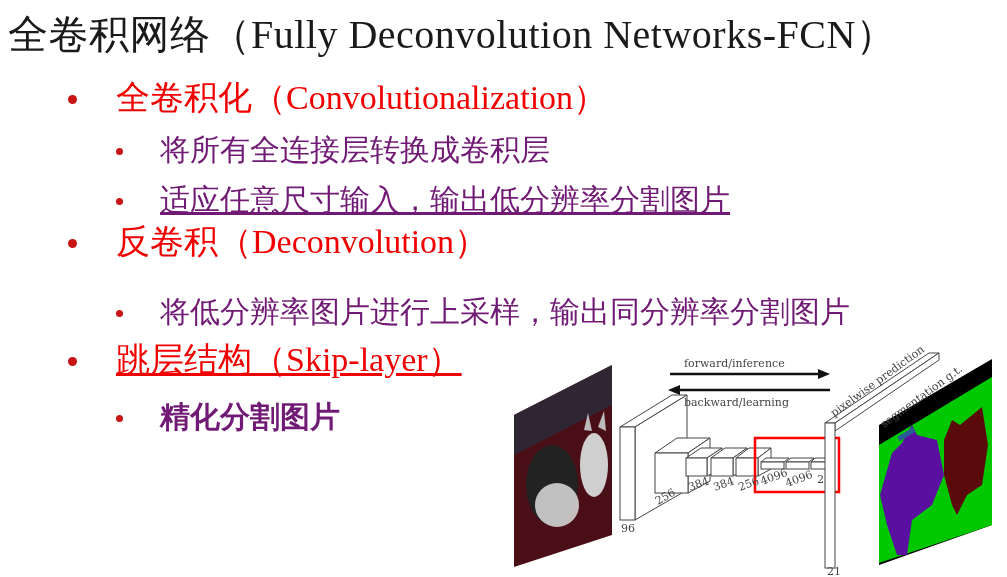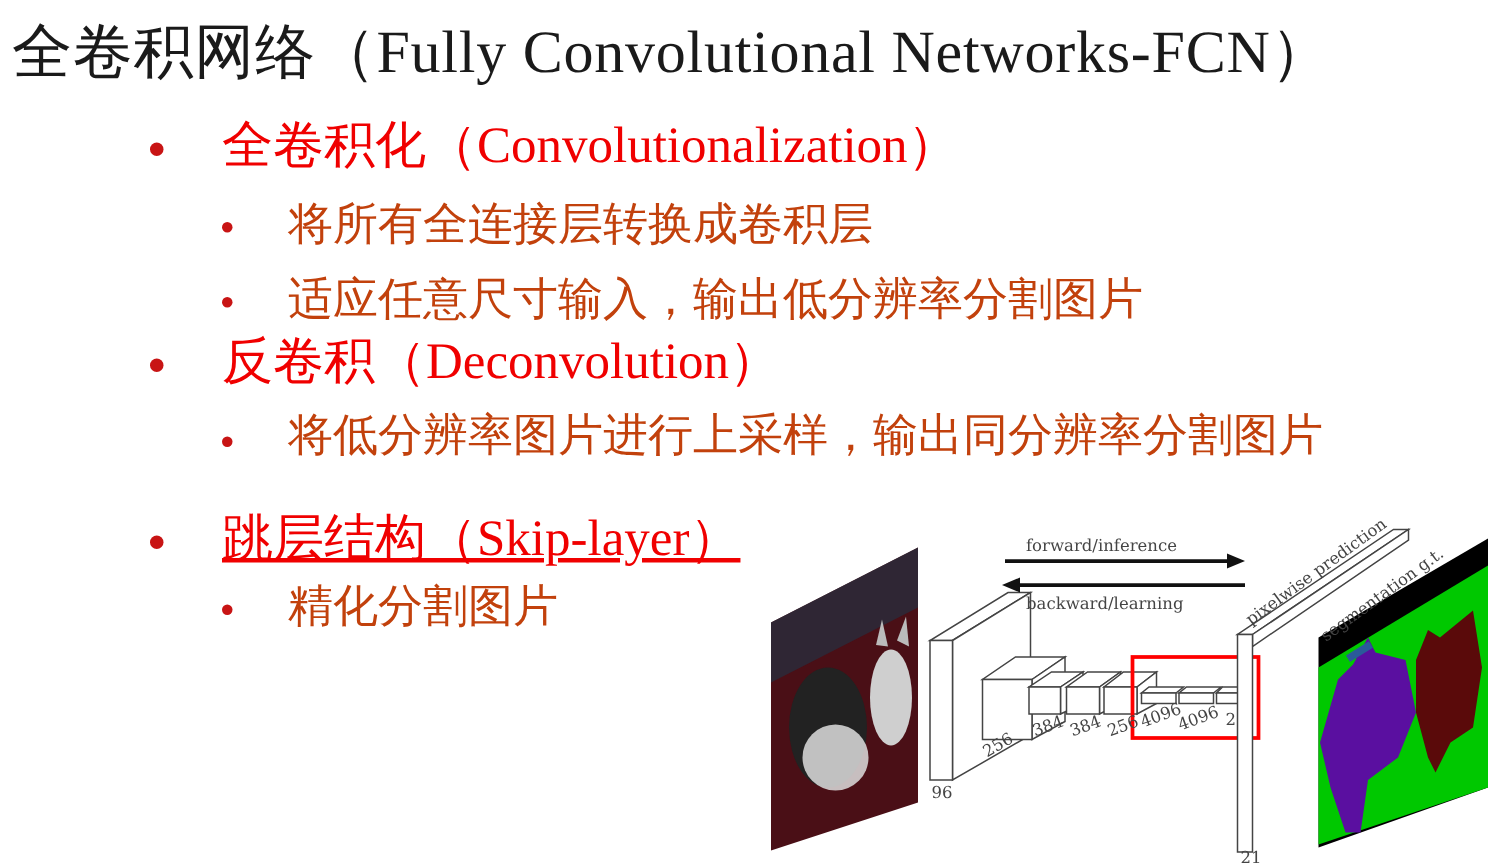--- a/index.html
+++ b/index.html
@@ -1,61 +1,61 @@
 <!DOCTYPE html>
 <html><head>
 <meta charset="utf-8">
 <style>
   html, body { margin:0; padding:0; background:#ffffff; }
   body { width:1007px; height:577px; position:relative; overflow:hidden;
          font-family:"Liberation Serif","DejaVu Serif",serif; color:#111; }
   .title { position:absolute; left:8px; top:10px; font-size:40px; line-height:50px;
            white-space:nowrap; color:#1a1a1a; letter-spacing:0.5px; }
-  .row { position:absolute; white-space:nowrap;margin-left:32px; }
+  .row { position:absolute; white-space:nowrap; }
   .l1 { font-size:34px; line-height:40px; color:#f00000; }
-  .l2 { font-size:30px; line-height:36px; color:#c2410c; }
+  .l2 { font-size:30px; line-height:36px; color:#701a75; }
   .dot { position:absolute; border-radius:50%; background:#c00000; }
   .l1 .dot { width:9px; height:9px; left:-48px; top:17px; background:#c81414; }
   .l2 .dot { width:7px; height:7px; left:-44px; top:16px; background:#c81414; }
   .fig { position:absolute; left:512px; top:345px; width:495px; height:232px; }
   .fig svg { width:100%; height:100%; display:block; }
   .lab { font-family:"DejaVu Serif",serif; font-size:11px; fill:#444; }
 </style>
 </head>
 <body>
 
-<div class="title">全卷积网络（Fully Convolutional Networks-FCN）</div>
+<div class="title">全卷积网络（Fully Deconvolution Networks-FCN）</div>
 
 <div class="row l1" style="left:116px; top:78px;">
   <span class="dot"></span>
   <span>全卷积化（Convolutionalization）</span>
 </div>
 <div class="row l2" style="left:160px; top:132px;">
   <span class="dot"></span>
   <span>将所有全连接层转换成卷积层</span>
 </div>
-<div class="row l2" style="left:160px; top:182px;">
+<div class="row l2" style="left:160px; top:182px;text-decoration:underline;">
   <span class="dot"></span>
   <span>适应任意尺寸输入，输出低分辨率分割图片</span>
 </div>
 
 <div class="row l1" style="left:116px; top:222px;">
   <span class="dot"></span>
   <span>反卷积（Deconvolution）</span>
 </div>
-<div class="row l2" style="left:160px; top:275px;font-family:Liberation Mono, monospace;">
+<div class="row l2" style="left:160px; top:294px;">
   <span class="dot"></span>
   <span>将低分辨率图片进行上采样，输出同分辨率分割图片</span>
 </div>
 
 <div class="row l1" style="left:116px; top:340px;text-decoration:underline;">
   <span class="dot"></span>
   <span>跳层结构（Skip-layer）</span>
 </div>
-<div class="row l2" style="left:160px; top:387px;">
+<div class="row l2" style="left:160px; top:399px;font-weight:bold;">
   <span class="dot"></span>
   <span>精化分割图片</span>
 </div>
 
 <div class="fig">
   <svg viewBox="0 0 495 232" xmlns="http://www.w3.org/2000/svg">
 
     <g>
       <polygon points="2,70 100,20 100,190 2,222" fill="#4a0f16"></polygon>
       <polygon points="2,70 100,20 100,60 2,110" fill="#2a2a3a" opacity="0.85"></polygon>

